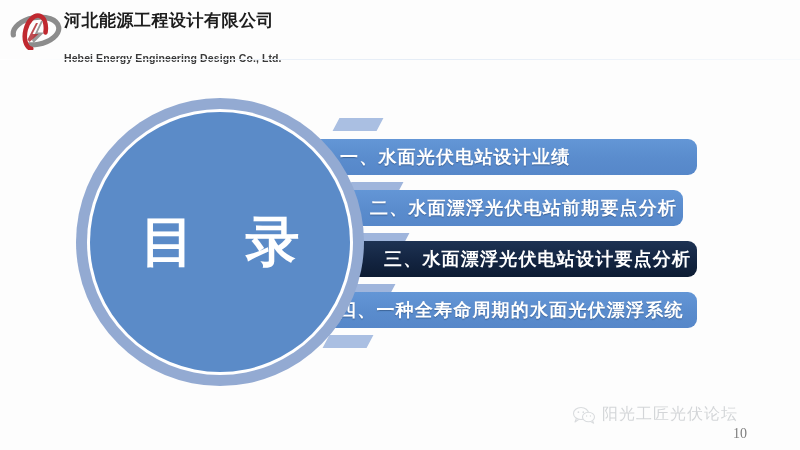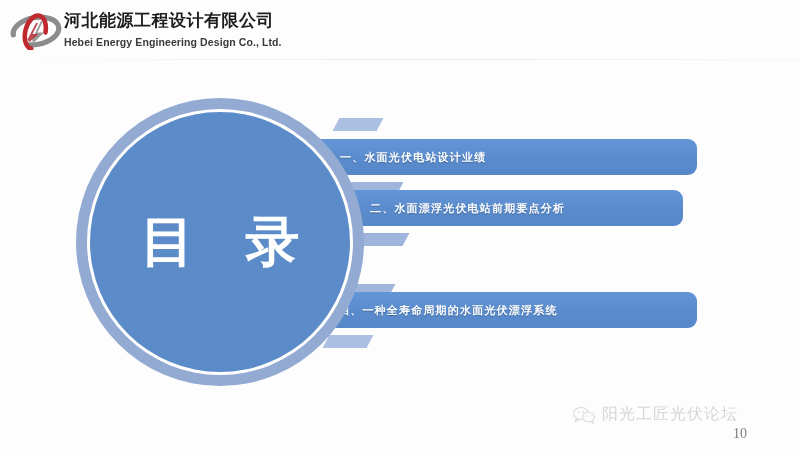--- a/index.html
+++ b/index.html
@@ -14,21 +14,21 @@
   
   #header{position:absolute;left:0;top:0;width:648px;height:60px;}
   #logo-mark{position:absolute;left:10px;top:12px;width:52px;height:38px;}
   #company-block{position:absolute;left:64px;top:10px;}
   #company-cn{
     font-size:17px;font-weight:bold;color:#1d1d1d;
     letter-spacing:0.5px;line-height:22px;white-space:nowrap;
   }
   #company-en{
     font-size:10.5px;font-weight:bold;color:#3a3a3a;
-    letter-spacing:0.1px;line-height:16px;margin-top:2px;white-space:nowrap;
+    letter-spacing:0.1px;line-height:16px;margin-top:18px;white-space:nowrap;
   }
   #header-rule{
     position:absolute;left:0;top:59px;width:800px;height:1px;
     background:linear-gradient(to right,#ffffff 0%,#eef3f9 25%,#e4ecf6 55%,#f6f9fc 100%);
   }
 
   
   #circle-outer{
     position:absolute;left:76px;top:98px;width:288px;height:288px;
     border-radius:50%;background:#93aad2;
@@ -50,21 +50,21 @@
   #bars{position:absolute;left:0;top:0;width:800px;height:450px;}
   .bar{
     position:absolute;
     height:36px;
     border-radius:0 9px 9px 0;
     display:flex;align-items:center;
     box-sizing:border-box;
   }
   .bar-label{
     color:#ffffff;
-    font-size:11px;
+    font-size:18px;
     font-family:"DejaVu Serif","Liberation Serif",serif;
     font-weight:bold;
     letter-spacing:1.2px;
     white-space:nowrap;
     text-shadow:0 1px 1px rgba(10,30,60,.35);
   }
   .bar.normal{background:linear-gradient(180deg,#6396d6 0%,#5a8ccd 55%,#5687c9 100%);}
   .bar.active{background:linear-gradient(180deg,#1d3253 0%,#12233f 60%,#0d1c33 100%);}
 
   
@@ -131,20 +131,23 @@
     </div>
 
     <div class="tab" style="left:348px;top:182px;width:52px;"></div>
 
     <div class="bar normal" style="left:286px;top:190px;width:397px;padding-left:84px;">
       <span class="bar-label">二、水面漂浮光伏电站前期要点分析</span>
     </div>
 
     <div class="tab" style="left:354px;top:233px;width:52px;"></div>
 
+    <div class="bar active" style="left:300px;top:241px;width:397px;padding-left:84px;">
+      <span class="bar-label">三、水面漂浮光伏电站设计要点分析</span>
+    </div>
 
     <div class="tab" style="left:340px;top:284px;width:52px;"></div>
 
     <div class="bar normal" style="left:300px;top:292px;width:397px;padding-left:38px;">
       <span class="bar-label">四、一种全寿命周期的水面光伏漂浮系统</span>
     </div>
 
     <div class="tab light" style="left:326px;top:335px;width:44px;"></div>
   </div>
 

